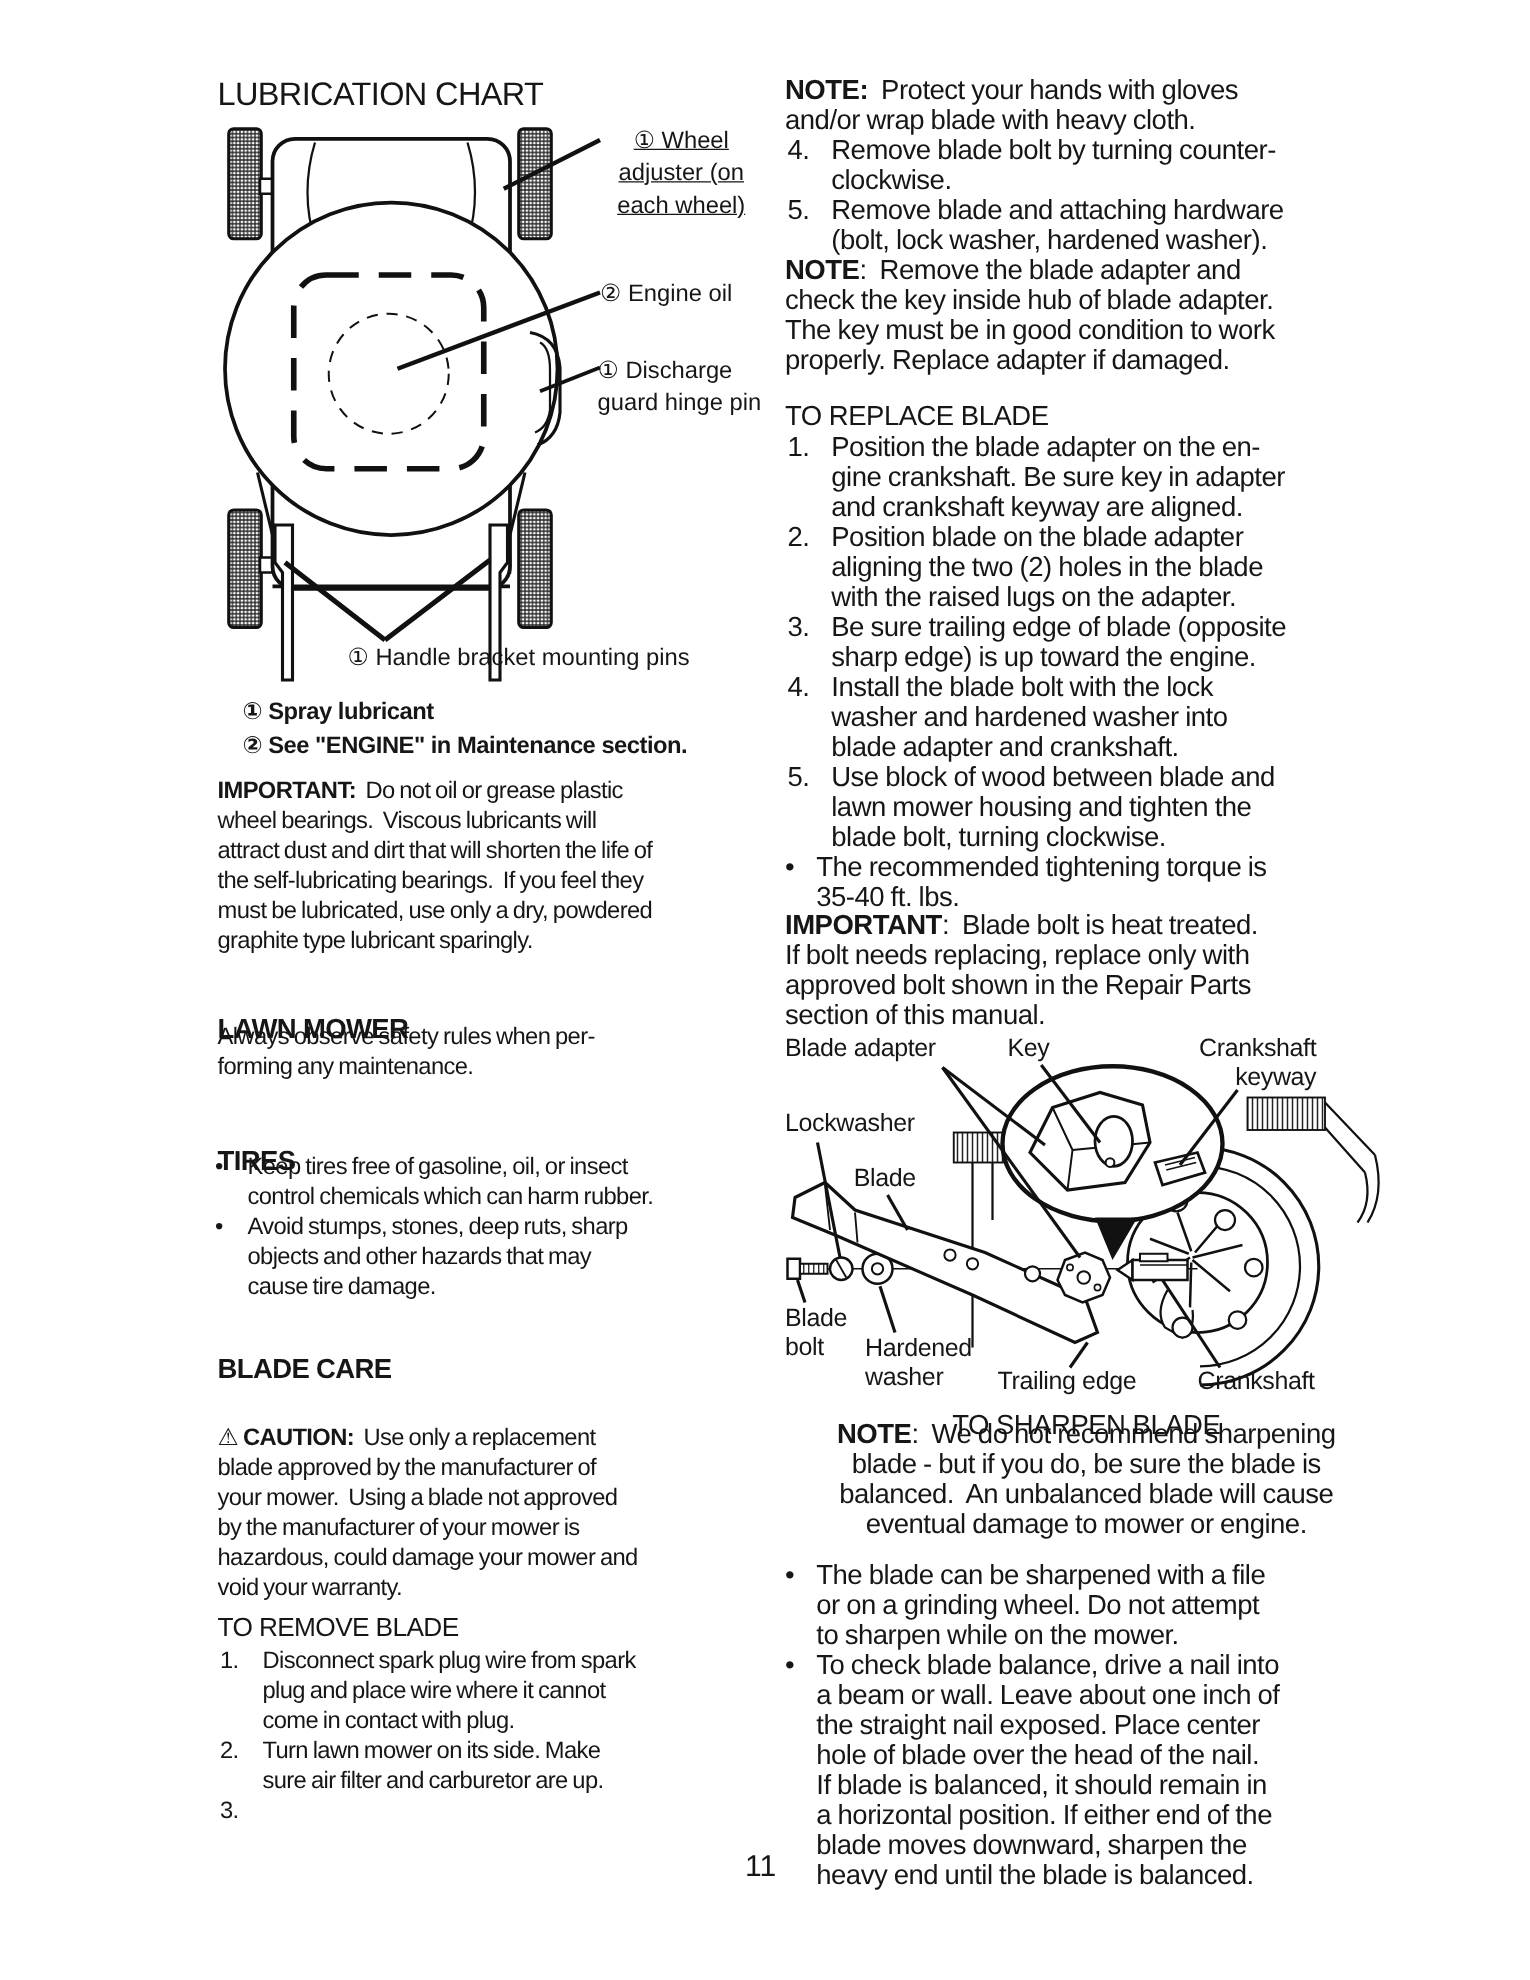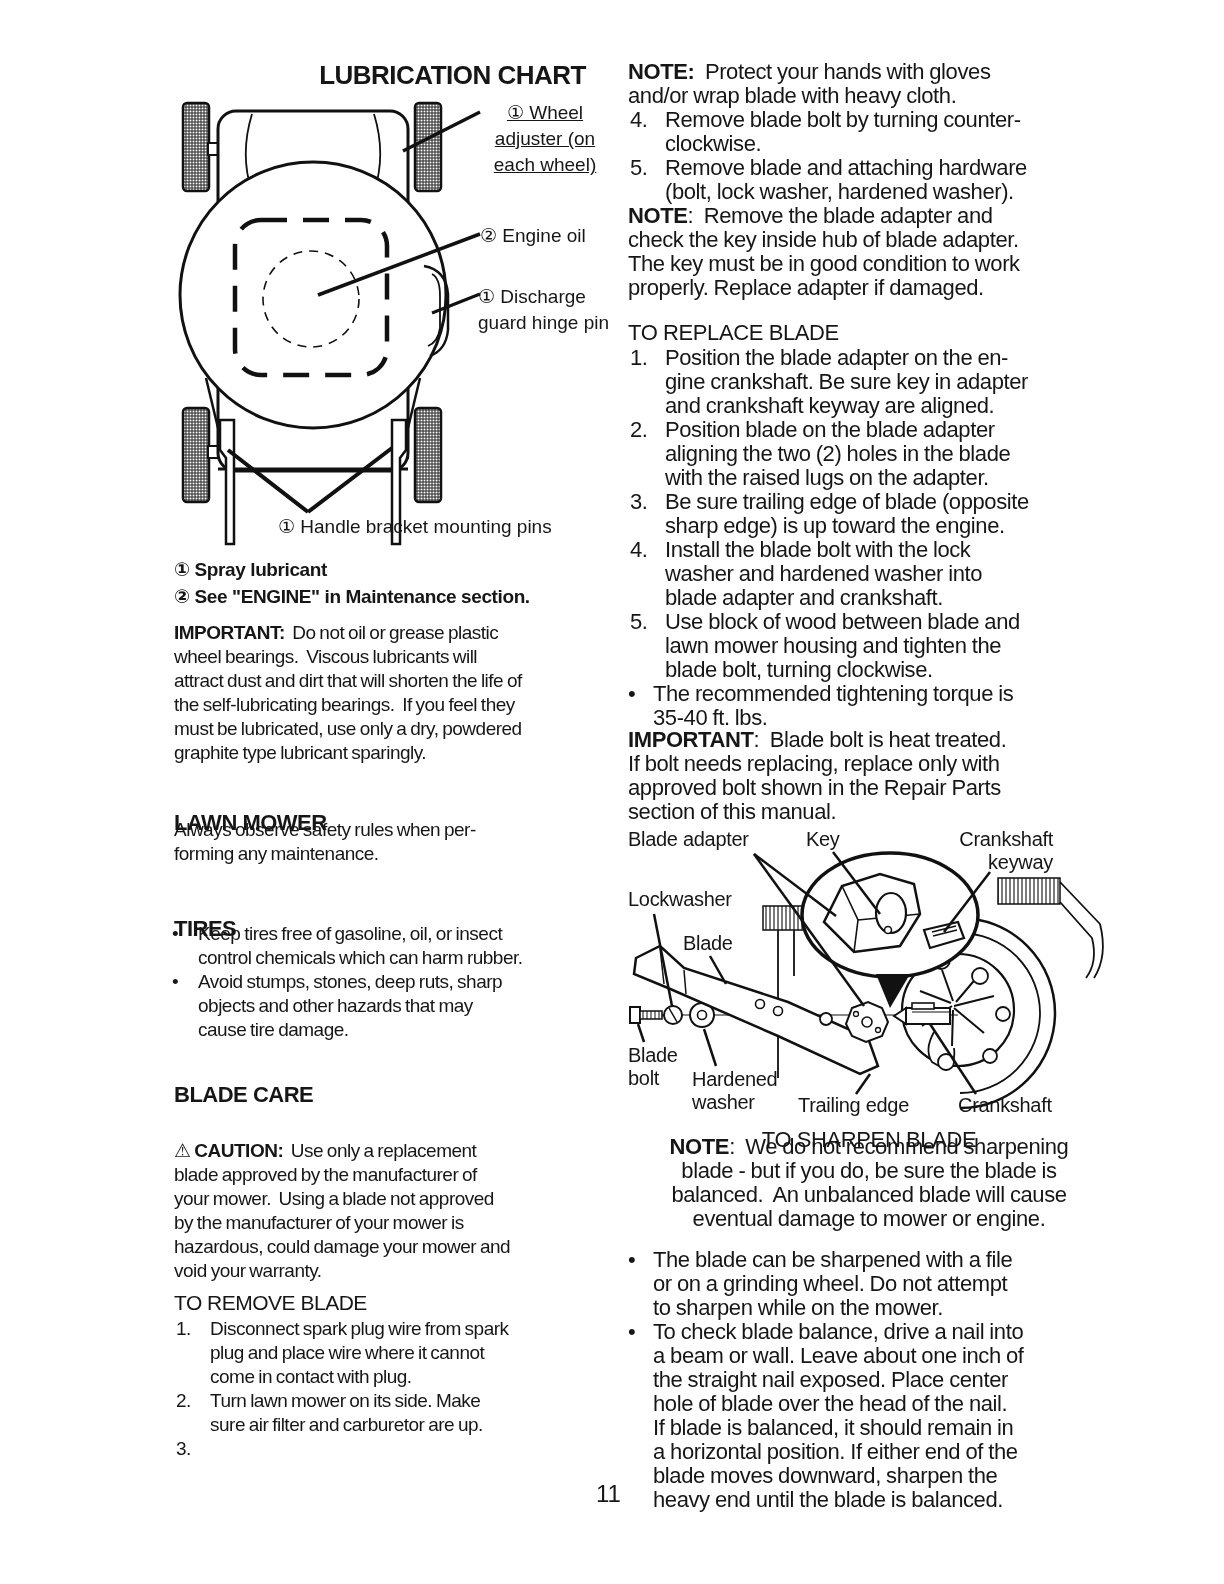--- a/index.html
+++ b/index.html
@@ -19,22 +19,22 @@
   #leftcol .li.bullet{padding-left:24px;}
   #leftcol .li.bullet .mk{left:-2px;}
   
   #rightcol .body{font-size:22px;line-height:24px;letter-spacing:-0.4px;word-spacing:-0.5px;}
   #rightcol .sub{font-size:22px;letter-spacing:-0.4px;}
   #rightcol .li{position:relative;padding-left:37px;}
   #rightcol .li .mk{position:absolute;left:2px;top:0;}
   #rightcol .li.bullet{padding-left:25px;}
   #rightcol .li.bullet .mk{left:0;}
   .lead{font-weight:bold;}
-  .h1{font-size:26px;font-weight:bold;letter-spacing:-0.5px;text-align:right;}
-  .legend{font-size:19px;font-weight:bold;line-height:27px;letter-spacing:-0.4px;}
+  .h1{font-size:26px;font-weight:normal;letter-spacing:-0.5px;text-align:left;}
+  .legend{font-size:19px;font-weight:bold;line-height:27px;letter-spacing:-0.4px;margin-left:20px;}
   .pagenum{position:absolute;left:596px;top:1480px;font-size:24px;}
   
   .diagram{position:absolute;left:0;}
   .dlabel{position:absolute;font-size:19px;line-height:26px;}
   .blabel{position:absolute;font-size:20px;line-height:23px;letter-spacing:-0.3px;}
   svg{display:block;}
   .p0{margin:0;}
 </style>
 </head>
 <body>

